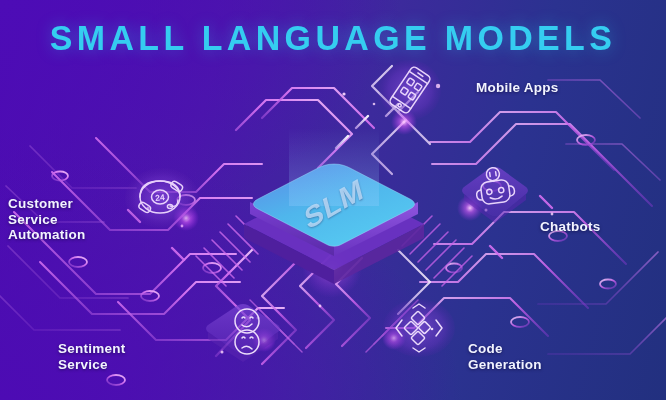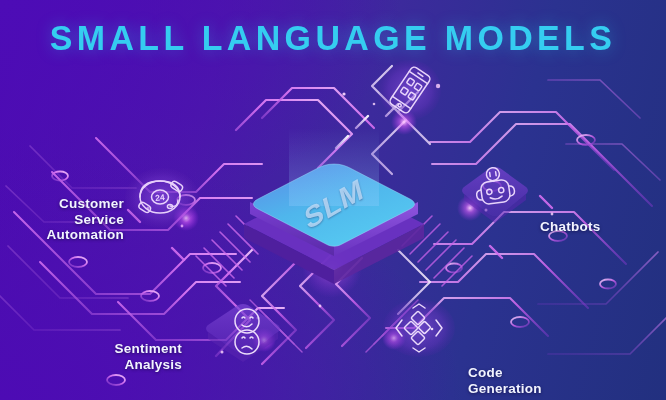--- a/index.html
+++ b/index.html
@@ -42,21 +42,21 @@
   }
   
   .node{position:absolute;}
   .node .tile{position:absolute;left:0;top:0;}
   .node .glyph{position:absolute;left:0;top:0;}
   .cap{
     position:absolute;color:#f2f4ff;font-weight:700;font-size:13.5px;
     line-height:15.5px;letter-spacing:.25px;white-space:pre-line;
     text-shadow:0 1px 3px rgba(12,6,45,.55);
   }
-  .cap.r{text-align:right;}
+  .cap.r{text-align:left;}
   .cap.l{text-align:left;}
 </style>
 </head>
 <body>
 
 <div id="stage">
 
   <svg id="art" viewBox="0 0 666 400" preserveAspectRatio="none">
     <defs>
       <linearGradient id="gTrA" x1="0" y1="1" x2="1" y2="0">
@@ -283,20 +283,21 @@
           <path d="M21 47 H43"></path>
         <rect x="25" y="22" width="6" height="6" rx="1.2"></rect>
         <rect x="34" y="22" width="6" height="6" rx="1.2"></rect>
         <rect x="25" y="33" width="6" height="6" rx="1.2"></rect>
         <rect x="34" y="33" width="6" height="6" rx="1.2"></rect>
         <path d="M29 13.5 H35"></path>
         <circle cx="32" cy="50.5" r="1.6"></circle>
       </g>
     </svg>
   </div>
+  <div class="cap l" style="left:476px;top:80px;width:140px;">Mobile Apps</div>
 
   <div class="node" style="left:456px;top:160px;width:78px;height:78px;">
     <svg class="tile" width="78" height="78" viewBox="0 0 78 78">
       <path d="M39 7 C42 7 44 8 46 9.5 L70 27 C72.5 29 72.5 32 70 34
                L46 54 C44 55.6 41 56.5 39 56.5 C37 56.5 34 55.6 32 54
                L8 34 C5.5 32 5.5 29 8 27 L32 9.5 C34 8 36 7 39 7 Z" fill="url(#gTileD)"></path>
       <path d="M8 34 L32 54 C34 55.6 37 56.5 39 56.5 C41 56.5 44 55.6 46 54
                L70 34 L70 40 L39 63 L8 40 Z" fill="#5a27b0" opacity=".55"></path>
     </svg>
     <svg class="glyph" width="78" height="78" viewBox="0 0 78 78">
@@ -326,21 +327,21 @@
         <path d="M31 10 L37 6 L43 10"></path>
         <path d="M31 50 L37 54 L43 50"></path>
         <rect x="31" y="15" width="10" height="10" rx="1.4" transform="rotate(45 36 20)"></rect>
         <rect x="24" y="25" width="10" height="10" rx="1.4" transform="rotate(45 29 30)"></rect>
         <rect x="38" y="25" width="9" height="9" rx="1.4" transform="rotate(45 42.5 29.5)"></rect>
         <rect x="31" y="35" width="10" height="10" rx="1.4" transform="rotate(45 36 40)"></rect>
         <circle cx="50" cy="31" r="1.3" fill="#f2e2ff" stroke="none"></circle>
       </g>
     </svg>
   </div>
-  <div class="cap l" style="left:468px;top:341px;width:150px;margin-top:24px;">Code
+  <div class="cap l" style="left:468px;top:341px;width:150px;">Code
 Generation</div>
 
   <div class="node" style="left:198px;top:298px;width:90px;height:74px;">
     <svg class="tile" width="90" height="74" viewBox="0 0 90 74">
       <path d="M45 6 C48 6 50 7 52 8.5 L80 27 C82.5 29 82.5 32 80 34
                L52 54 C50 55.6 47 56.5 45 56.5 C43 56.5 40 55.6 38 54
                L10 34 C7.5 32 7.5 29 10 27 L38 8.5 C40 7 42 6 45 6 Z" fill="url(#gTileD)"></path>
       <path d="M10 34 L38 54 C40 55.6 43 56.5 45 56.5 C47 56.5 50 55.6 52 54
                L80 34 L80 41 L45 64 L10 41 Z" fill="#5a27b0" opacity=".55"></path>
     </svg>
@@ -351,21 +352,21 @@
           <path d="M52 20 q1.5 -2 3 0"></path>
         <path d="M44 27 q5 4 10 -1"></path>
         <circle cx="49" cy="44" r="12"></circle>
         <path d="M44 40 q1.5 -2 3 0"></path>
           <path d="M52 40 q1.5 -2 3 0"></path>
         <path d="M44 50 q5 -4 10 1"></path>
       </g>
     </svg>
   </div>
   <div class="cap r" style="left:58px;top:341px;width:124px;">Sentiment
-Analysis</div>
+Service</div>
 
   <div class="node" style="left:124px;top:166px;width:76px;height:66px;">
     <svg class="tile" width="76" height="66" viewBox="0 0 76 66">
       <ellipse cx="38" cy="32" rx="37" ry="30" fill="url(#gTileE)"></ellipse>
     </svg>
     <svg class="glyph" width="76" height="66" viewBox="0 0 76 66">
       <g fill="none" stroke="#efd9ff" stroke-width="1.5" stroke-linejoin="round" stroke-linecap="round" opacity=".95">
         <ellipse cx="36" cy="31" rx="20" ry="16"></ellipse>
         <ellipse cx="36" cy="31" rx="8.5" ry="7"></ellipse>
         <path d="M16 31 q0 -16 20 -16 q20 0 20 16"></path>

